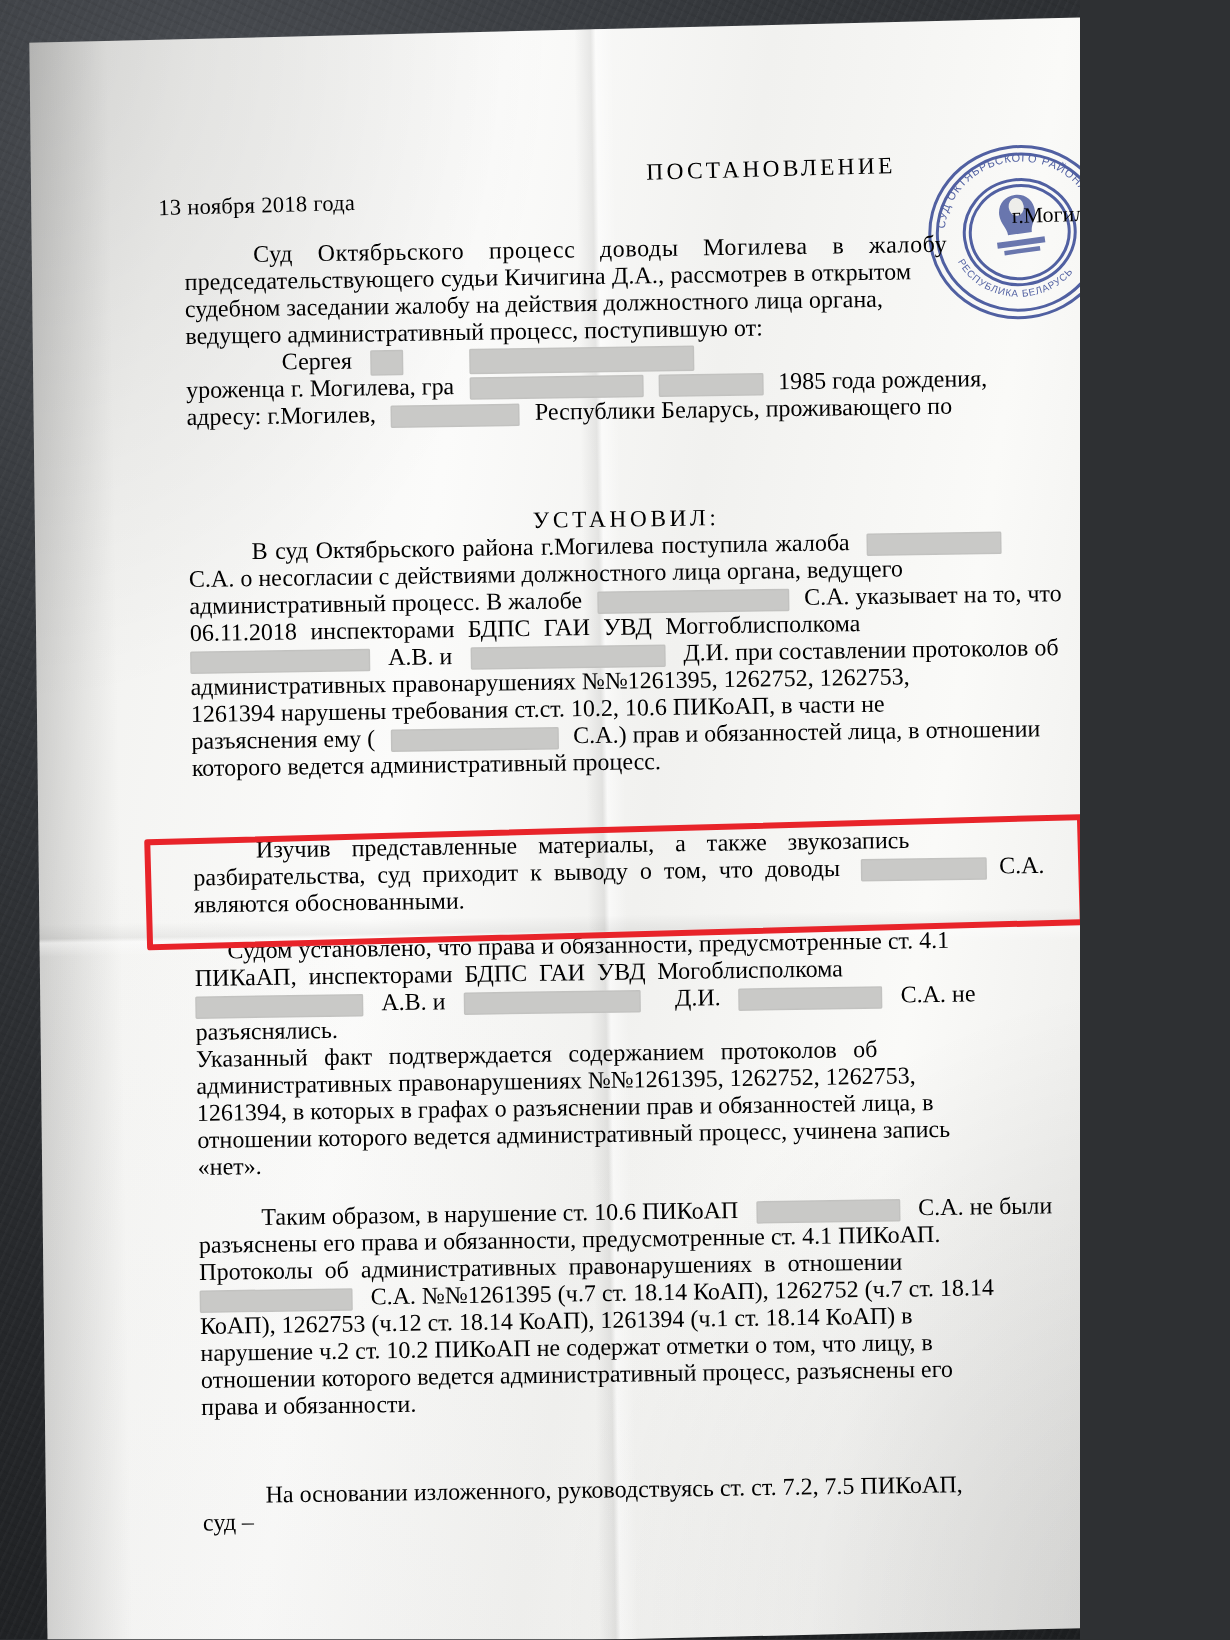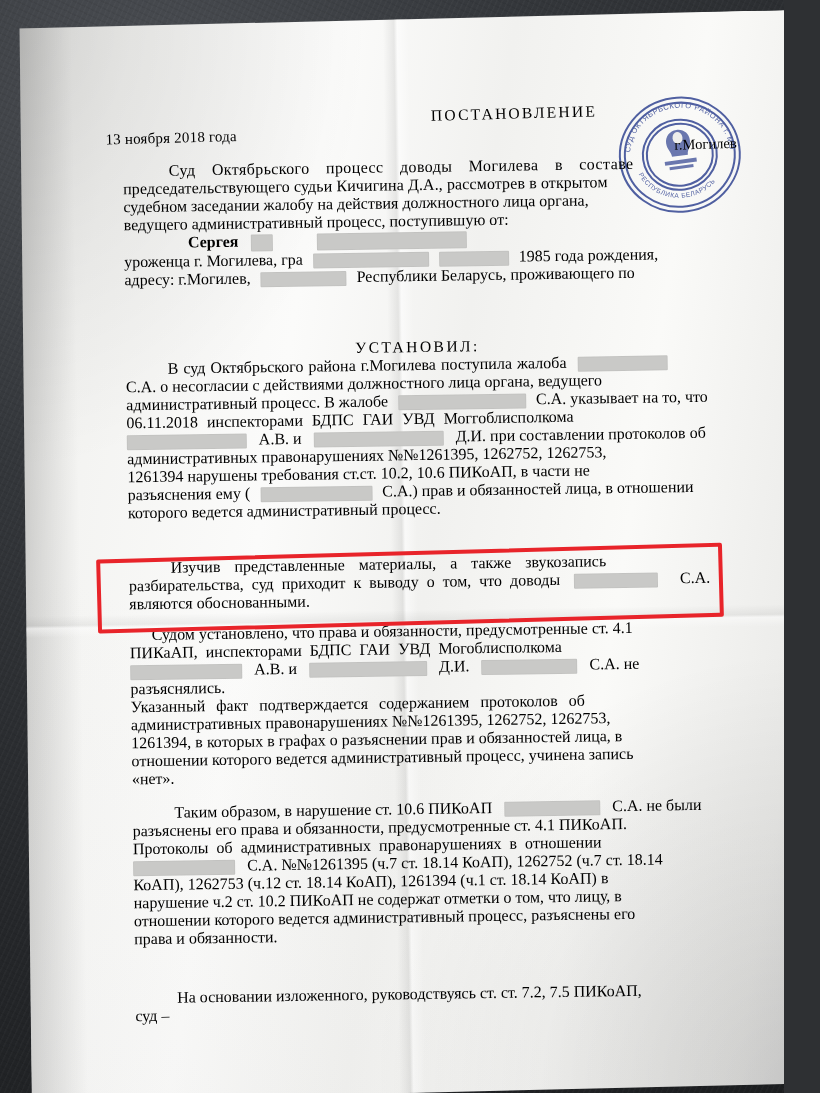--- a/index.html
+++ b/index.html
@@ -8,21 +8,21 @@
     background: #2e3033;
   }
   body {
     width: 820px;
     height: 1093px;
     overflow: hidden;
     font-family: "Liberation Serif", serif;
   }
   #scene {
     position: relative;
-    width: 784px;
+    width: 720px;
     height: 1093px;
     background:
       radial-gradient(circle at 18% 8%, #4a4d52 0%, #34373b 32%, #25272a 70%, #1c1e20 100%);
     overflow: hidden;
   }
   
   #scene::before {
     content: "";
     position: absolute;
     inset: 0;
@@ -133,21 +133,21 @@
   .redact {
     display: inline-block;
     background: #c9c9c7;
     border-radius: 1px;
     vertical-align: middle;
     height: 15px;
     box-shadow: inset 0 0 0 1px rgba(0,0,0,0.03);
   }
   .redact.tall { height: 17px; }
 
-  .bold { font-weight: bold; }
+  .bold { font-weight: normal; }
 
   
   #redbox {
     position: absolute;
     left: 96px;
     top: 551px;
     width: 618px;
     height: 66px;
     border: 4px solid #e8242a;
     border-radius: 2px;
@@ -231,21 +231,21 @@
     <div style="position:absolute; left:128px; top:158px; width:584px;">
       <p class="j block-p">
         <span class="indent"></span>
         <span style="letter-spacing:0.4px; word-spacing:12px;">
           <span>Суд</span>
           <span>Октябрьского</span>
           <span>процесс</span>
           <span>доводы</span>
           <span>Могилева</span>
           <span>в</span>
-          <span>составе</span>
+          <span>жалобу</span>
         </span>
       </p>
       <p class="j block-p" style="letter-spacing:0.1px;">председательствующего судьи Кичигина Д.А., рассмотрев в открытом</p>
       <p class="j block-p">судебном заседании жалобу на действия должностного лица органа,</p>
       <p class="j block-p">
         <span>ведущего административный процесс, поступившую от:</span>
       </p>
       <p class="j block-p" style="text-align:left;">
         <span style="display:inline-block; width:60px;"></span>
         <span class="bold">Сергея</span>
@@ -297,37 +297,37 @@
       <p class="j">которого ведется административный процесс.</p>
     </div>
 
     <div style="position:absolute; left:128px; top:555px; width:584px;">
       <p class="j" style="word-spacing:10px;">
         <span class="indent"></span><span>Изучив представленные материалы, а также звукозапись</span>
       </p>
       <p class="j" style="word-spacing:4px;">
         <span>разбирательства, суд приходит к выводу о том, что доводы</span>
         <span class="redact" style="width:84px; margin-left:6px;"></span>
-        <span style="margin-left:14px;">С.А.</span>
+        <span style="margin-left:0;">С.А.</span>
       </p>
       <p class="j" style="text-align:left;">являются обоснованными.</p>
     </div>
 
     <div style="position:absolute; left:128px; top:622px; width:584px;">
       <p class="j" style="text-align:left;">
         <span class="indent" style="width:22px;"></span><span>Судом установлено, что права и обязанности, предусмотренные ст. 4.1</span>
       </p>
       <p class="j" style="word-spacing:4px;">
         <span>ПИКаАП, инспекторами БДПС ГАИ УВД Могоблисполкома</span>
       </p>
       <p class="j" style="text-align:left;">
         <span class="redact" style="width:112px;"></span>
         <span style="margin:0 8px;">А.В. и</span>
         <span class="redact" style="width:118px; margin-right:8px;"></span>
-        <span style="margin-right:8px;">Д.И.</span>
+        <span style="margin-right:8px;margin-left:11px;">Д.И.</span>
         <span class="redact" style="width:96px; margin-right:8px;"></span>
         <span>С.А. не разъяснялись.</span>
       </p>
       <p class="j" style="word-spacing:7px;">Указанный факт подтверждается содержанием протоколов об</p>
       <p class="j">административных правонарушениях №№1261395, 1262752, 1262753,</p>
       <p class="j">1261394,  в которых в графах о разъяснении прав и обязанностей лица, в</p>
       <p class="j">отношении которого ведется административный процесс, учинена запись</p>
       <p class="j" style="text-align:left;">«нет».</p>
     </div>
 

